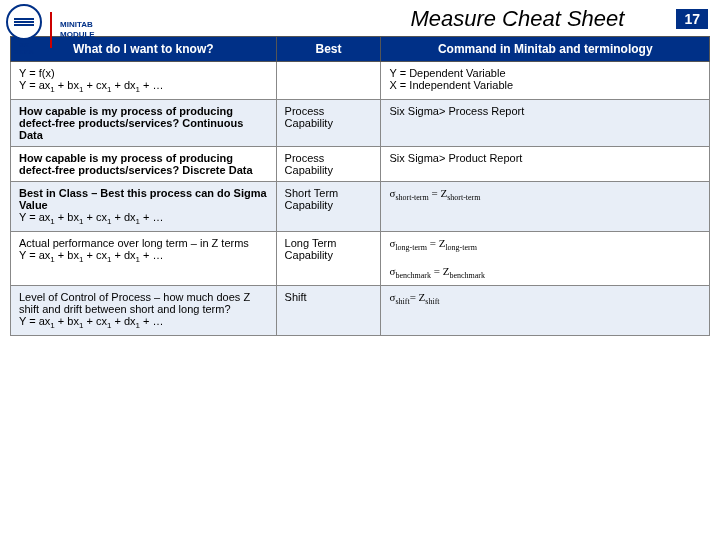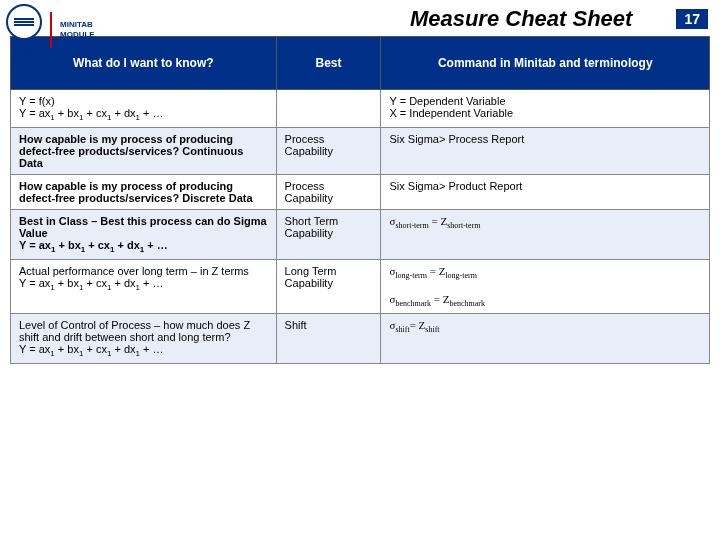--- a/index.html
+++ b/index.html
@@ -44,22 +44,23 @@
       border: 2px solid #003087;
       display: flex;
       align-items: center;
       justify-content: center;
       background: #fff;
     }
 
     .page-title {
       font-size: 22px;
       font-style: italic;
-      font-weight: bold;
+      font-weight: normal;
       color: #000;
+      margin-right: 8px;
     }
 
     .page-number {
       background: #003087;
       color: #fff;
       font-size: 14px;
       font-weight: bold;
       padding: 2px 8px;
       min-width: 28px;
       text-align: center;
@@ -76,21 +77,21 @@
       border-collapse: collapse;
       border: 1px solid #555;
     }
 
     thead tr {
       background: #003087;
       color: #fff;
     }
 
     thead th {
-      padding: 19px 8px;
+      padding: 5px 8px;
       border: 1px solid #555;
       text-align: center;
       font-size: 12px;
       font-weight: bold;
     }
 
     tbody tr {
       border: 1px solid #555;
       margin-left: 25px;
     }
@@ -108,21 +109,21 @@
       border: 1px solid #888;
       vertical-align: top;
       font-size: 11px;
     }
 
     .col-what { width: 38%; }
     .col-tool { width: 15%; }
     .col-cmd  { width: 47%; }
 
     .bold-row td:first-child {
-      font-weight: bold;
+      font-weight: normal;
     }
 
     .sigma-formula {
       font-family: 'Times New Roman', serif;
       font-size: 11px;
       text-align: center;
     }
 
     
     .footer {

